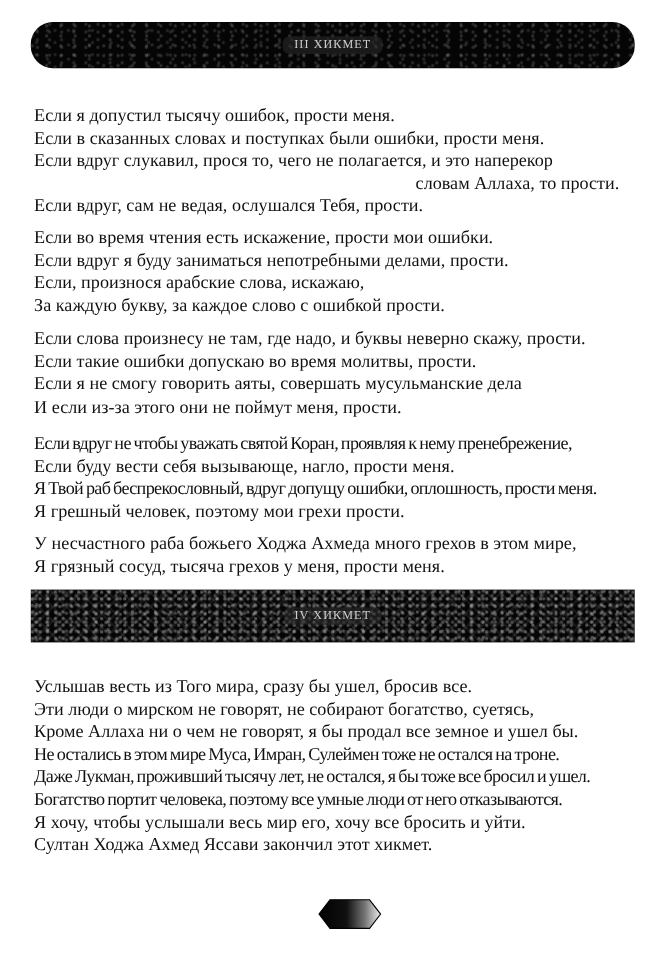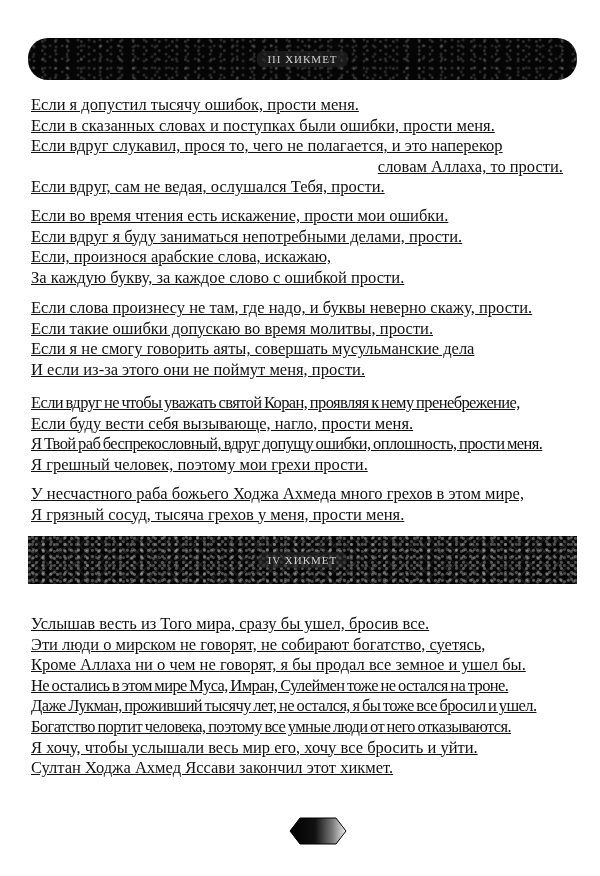--- a/index.html
+++ b/index.html
@@ -49,36 +49,35 @@
     .banner-title {
       position: relative;
       font-family: "Liberation Serif", serif;
       font-size: 11px;
       letter-spacing: 1px;
       color: #cfcfcf;
       padding: 2px 10px;
       background: rgba(40,40,40,0.6);
       border-radius: 6px;
     }
-    #banner-1 { top: 38px; height: 42px; border-radius: 20px; }
+    #banner-1 { top: 20px; height: 42px; border-radius: 20px; }
     #banner-2 { top: 536px; height: 48px; }
 
     .stanza {
       position: absolute;
       left: 31px;
       width: 560px;
       margin: 0;
       padding: 0;
     }
     .line {
       display: block;
       font-size: 16.5px;
       line-height: 20.6px;
       white-space: nowrap;
-      text-decoration: underline;
     }
     .line.right {
       text-align: right;
       padding-right: 28px;
     }
     .line.condensed {
       letter-spacing: -0.6px;
       word-spacing: -1px;
     }
     #stanza-1 { top: 95px; }

